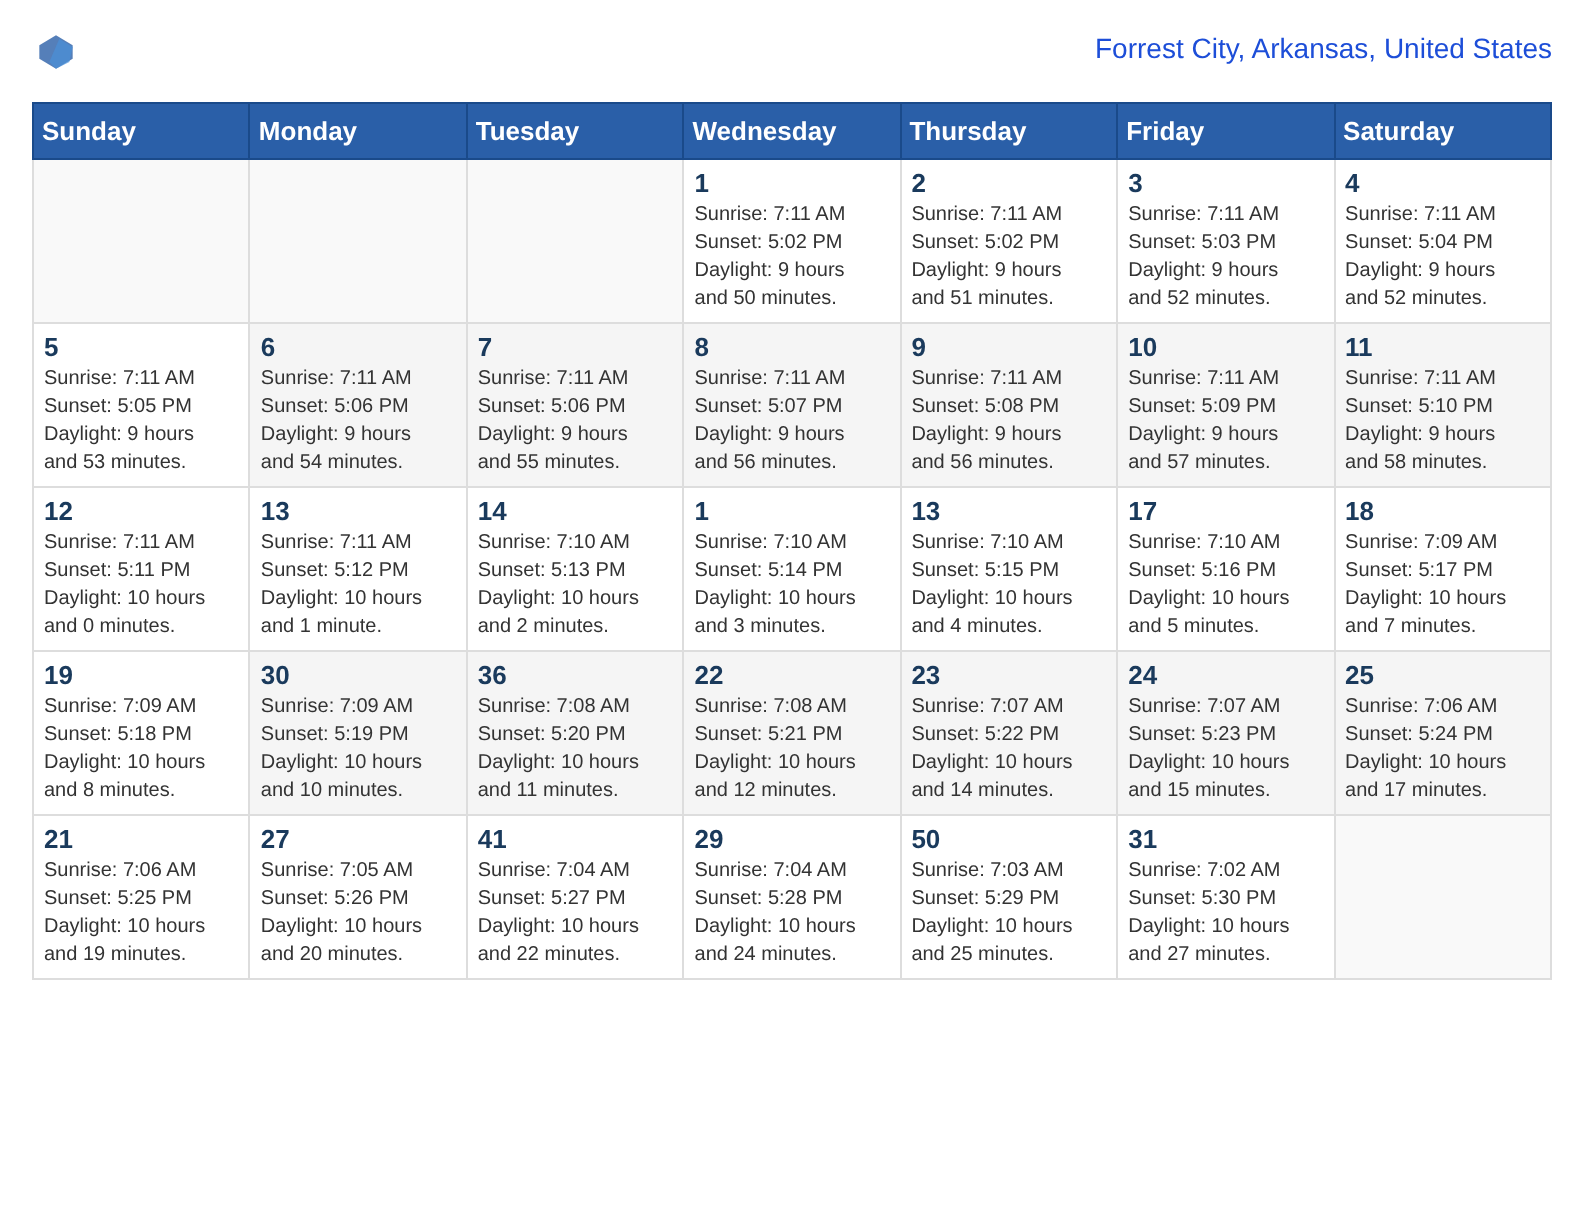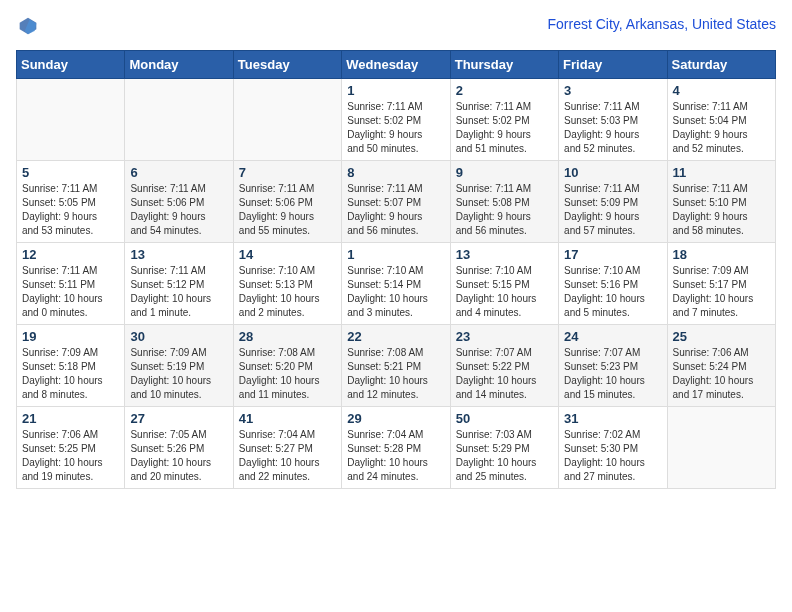--- a/index.html
+++ b/index.html
@@ -208,21 +208,21 @@
       <tr>
         <td>
           <span class="day-number">19</span>
           <div class="day-info">Sunrise: 7:09 AM<br>Sunset: 5:18 PM<br>Daylight: 10 hours<br>and 8 minutes.</div>
         </td>
         <td>
           <span class="day-number">30</span>
           <div class="day-info">Sunrise: 7:09 AM<br>Sunset: 5:19 PM<br>Daylight: 10 hours<br>and 10 minutes.</div>
         </td>
         <td>
-          <span class="day-number">28</span>
+          <span class="day-number">36</span>
           <div class="day-info">Sunrise: 7:08 AM<br>Sunset: 5:20 PM<br>Daylight: 10 hours<br>and 11 minutes.</div>
         </td>
         <td>
           <span class="day-number">22</span>
           <div class="day-info">Sunrise: 7:08 AM<br>Sunset: 5:21 PM<br>Daylight: 10 hours<br>and 12 minutes.</div>
         </td>
         <td>
           <span class="day-number">23</span>
           <div class="day-info">Sunrise: 7:07 AM<br>Sunset: 5:22 PM<br>Daylight: 10 hours<br>and 14 minutes.</div>
         </td>

